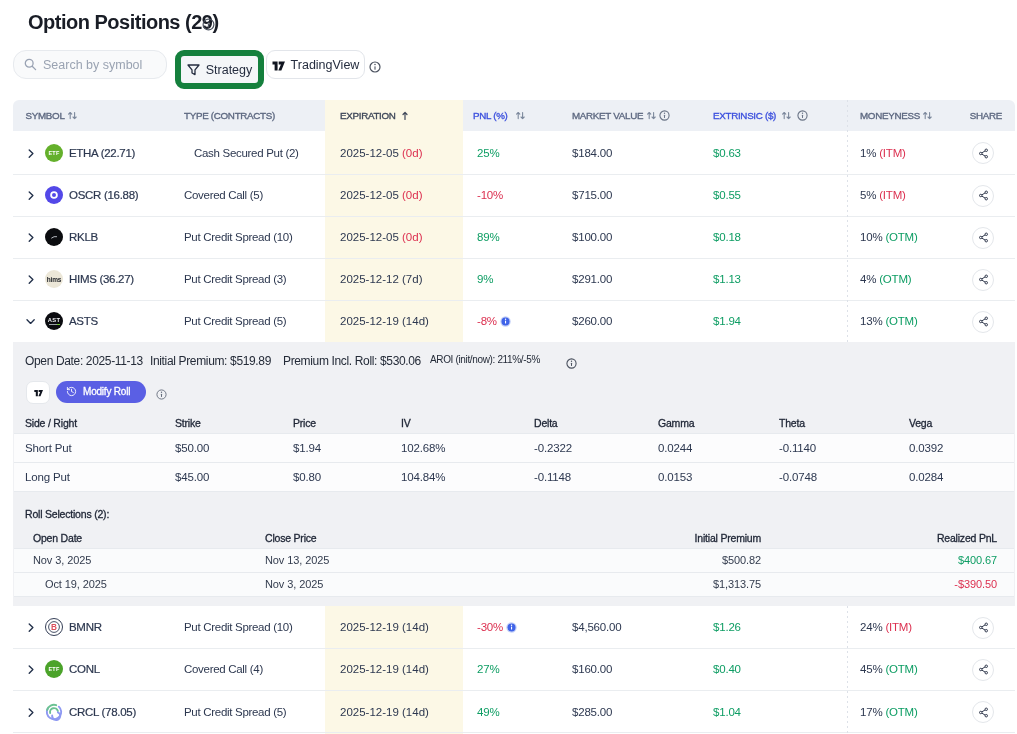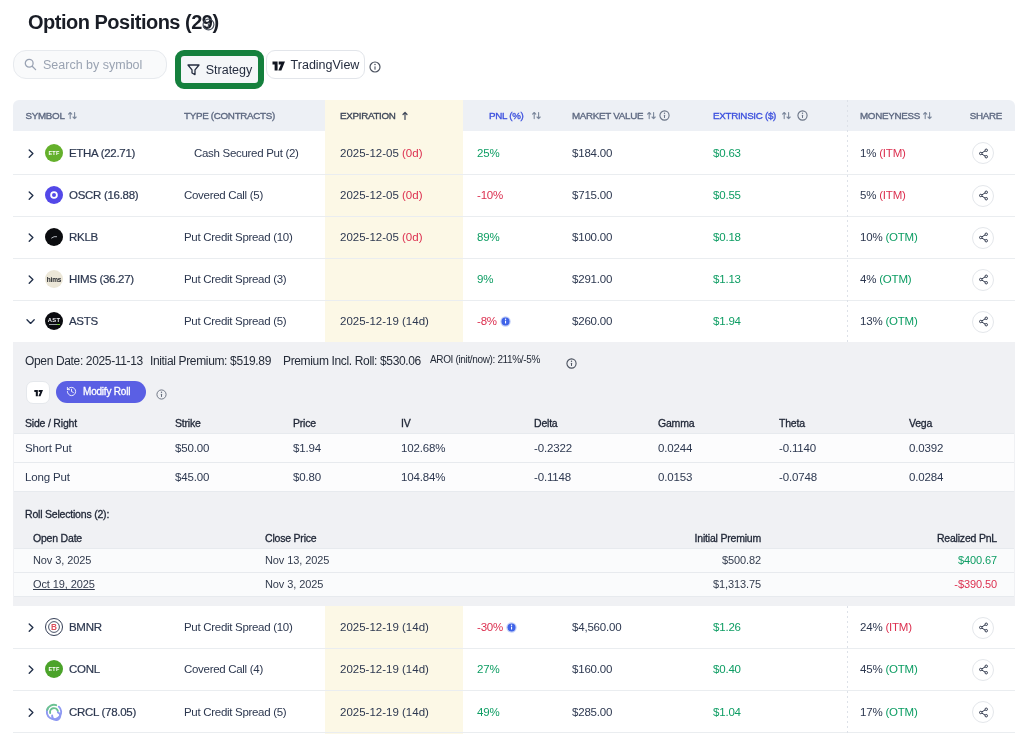--- a/index.html
+++ b/index.html
@@ -65,21 +65,21 @@
 
 <div class="row" style="top:100px;height:31px;">
   <div class="hcell" style="left:12.5px;">SYMBOL&nbsp;<svg width="11" height="11" viewBox="0 0 11 11">
         <path d="M3.2 8.6 V2.6 M1.6 4.2 L3.2 2.5 L4.8 4.2" fill="none" stroke="#7c889c" stroke-width="1.1" stroke-linecap="round" stroke-linejoin="round"></path>
         <path d="M7.6 2.6 V8.6 M6 7 L7.6 8.7 L9.2 7" fill="none" stroke="#7c889c" stroke-width="1.1" stroke-linecap="round" stroke-linejoin="round"></path>
       </svg></div>
   <div class="hcell" style="left:171px;">TYPE (CONTRACTS)</div>
   <div class="hcell" style="left:327px;color:#3e4759;">EXPIRATION&nbsp;&nbsp;<svg width="10" height="11" viewBox="0 0 10 11">
         <path d="M5 9.4 V2.4 M3 4.5 L5 2.3 L7 4.5" fill="none" stroke="#3e4759" stroke-width="1.2" stroke-linecap="round" stroke-linejoin="round"></path>
       </svg></div>
-  <div class="hcell" style="left:476px;color:#3d51de;">PNL (%)&nbsp;&nbsp;&nbsp;<svg width="11" height="11" viewBox="0 0 11 11">
+  <div class="hcell" style="left:460px;color:#3d51de;">PNL (%)&nbsp;&nbsp;&nbsp;<svg width="11" height="11" viewBox="0 0 11 11">
         <path d="M3.2 8.6 V2.6 M1.6 4.2 L3.2 2.5 L4.8 4.2" fill="none" stroke="#7c889c" stroke-width="1.1" stroke-linecap="round" stroke-linejoin="round"></path>
         <path d="M7.6 2.6 V8.6 M6 7 L7.6 8.7 L9.2 7" fill="none" stroke="#7c889c" stroke-width="1.1" stroke-linecap="round" stroke-linejoin="round"></path>
       </svg></div>
   <div class="hcell" style="left:559px;">MARKET VALUE&nbsp;<svg width="11" height="11" viewBox="0 0 11 11">
         <path d="M3.2 8.6 V2.6 M1.6 4.2 L3.2 2.5 L4.8 4.2" fill="none" stroke="#7c889c" stroke-width="1.1" stroke-linecap="round" stroke-linejoin="round"></path>
         <path d="M7.6 2.6 V8.6 M6 7 L7.6 8.7 L9.2 7" fill="none" stroke="#7c889c" stroke-width="1.1" stroke-linecap="round" stroke-linejoin="round"></path>
       </svg>&nbsp;<svg width="11" height="11" viewBox="0 0 12 12">
         <circle cx="6" cy="6" r="5" fill="none" stroke="#6a7486" stroke-width="1.2"></circle>
         <circle cx="6" cy="3.6" r="0.75" fill="#6a7486"></circle>
         <rect x="5.45" y="5.2" width="1.1" height="3.6" rx="0.55" fill="#6a7486"></rect>
@@ -199,20 +199,21 @@
   <div class="cell" style="left:14px;">
       <svg width="8" height="11" viewBox="0 0 8 11" style="margin-top:1px">
         <path d="M2.2 2 L5.9 5.6 L2.2 9.2" fill="none" stroke="#22304a" stroke-width="1.35" stroke-linecap="round" stroke-linejoin="round"></path>
       </svg>
     </div>
   <div class="ticker" style="left:32px;top:12px;background:#ece7d8;">
       <span style="color:#23262b;font-size:6.5px;font-weight:700;letter-spacing:-0.2px;">hims</span>
     </div>
   <div class="cell f12 dark" style="left:56px;-webkit-text-stroke:0.2px currentColor;">HIMS (36.27)</div>
   <div class="cell f12 dark" style="left:171px;">Put Credit Spread (3)</div>
+  <div class="cell f12 dark" style="left:327px;letter-spacing:0;">2025-12-12 (7d)</div>
   <div class="cell f12 grn" style="left:464px;letter-spacing:-0.2px;">9%</div>
   <div class="cell f12 dark" style="left:559px;letter-spacing:-0.2px;">$291.00</div>
   <div class="cell f12 grn" style="left:700px;letter-spacing:-0.2px;">$1.13</div>
   <div class="cell f12 dark" style="left:847px;letter-spacing:-0.2px;">4%&nbsp;<span class="grn">(OTM)</span></div>
   <div class="share" style="left:959px;top:10.5px;">
       <svg width="11" height="11" viewBox="0 0 24 24" fill="none" stroke="#2a3247" stroke-width="2.1">
         <circle cx="18" cy="5" r="2.7"></circle>
         <circle cx="6" cy="12" r="2.7"></circle>
         <circle cx="18" cy="19" r="2.7"></circle>
         <line x1="8.4" y1="10.6" x2="15.6" y2="6.4"></line>
@@ -333,21 +334,21 @@
 <div class="abs" style="left:14px;top:548px;width:1000px;height:1px;background:#e7eaee;"></div>
 <div class="abs" style="left:14px;top:572px;width:1000px;height:1px;background:#e7eaee;"></div>
 <div class="abs" style="left:14px;top:596px;width:1000px;height:1px;background:#e7eaee;"></div>
 <div class="row" style="top:548px;height:24px;font-size:11px;letter-spacing:-0.1px;color:#333c4e;">
   <div class="cell" style="left:20px;">Nov 3, 2025</div>
   <div class="cell" style="left:252px;">Nov 13, 2025</div>
   <div class="cell" style="left:648px;width:100px;justify-content:flex-end;">$500.82</div>
   <div class="cell grn" style="left:884px;width:100px;justify-content:flex-end;">$400.67</div>
 </div>
 <div class="row" style="top:572px;height:24px;font-size:11px;letter-spacing:-0.1px;color:#333c4e;">
-  <div class="cell" style="left:20px;text-decoration:underline;">Oct 19, 2025</div>
+  <div class="cell" style="left:32px;">Oct 19, 2025</div>
   <div class="cell" style="left:252px;">Nov 3, 2025</div>
   <div class="cell" style="left:648px;width:100px;justify-content:flex-end;">$1,313.75</div>
   <div class="cell red" style="left:884px;width:100px;justify-content:flex-end;">-$390.50</div>
 </div>
 
 <div class="row" style="top:606px;height:42px;">
   <div class="cell" style="left:14px;">
       <svg width="8" height="11" viewBox="0 0 8 11" style="margin-top:1px">
         <path d="M2.2 2 L5.9 5.6 L2.2 9.2" fill="none" stroke="#22304a" stroke-width="1.35" stroke-linecap="round" stroke-linejoin="round"></path>
       </svg>

